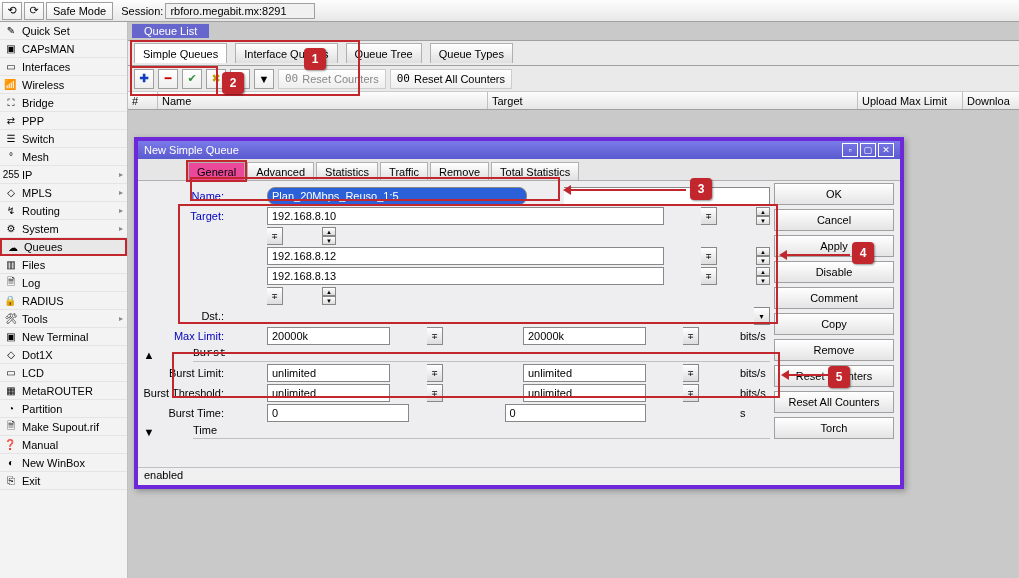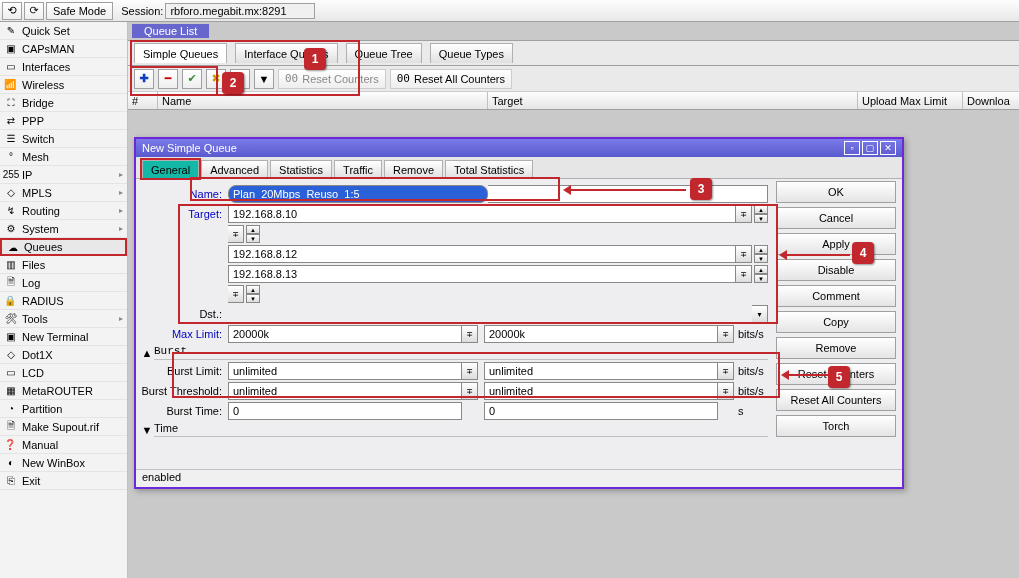--- a/index.html
+++ b/index.html
@@ -26,33 +26,33 @@
   .ql-tabs { position:absolute; left:0; top:18px; right:0; height:26px; background:#eaeaea; border-top:1px solid #a0a0a0; border-bottom:1px solid #a0a0a0; display:flex; align-items:center; gap:0; padding-left:6px;}
   .ql-tab { padding:3px 8px; border:1px solid #b0b0b0; border-bottom:none; background:linear-gradient(#fff,#e0e0e0); margin-right:8px; cursor:pointer; position:relative; height:20px; display:flex; align-items:center;}
   .ql-tab.active { background:#fff; }
   .ql-toolbar { position:absolute; left:0; top:44px; right:0; height:26px; background:#eaeaea; border-bottom:1px solid #ccc; display:flex; align-items:center; padding-left:6px; gap:4px;}
   .ql-sq-btn { width:20px; height:20px; border:1px solid #a0a0a0; background:linear-gradient(#fff,#eee); display:flex; align-items:center; justify-content:center; cursor:pointer;}
   .ql-reset { height:20px; padding:0 6px; border:1px solid #ccc; background:linear-gradient(#fff,#eee); display:flex; align-items:center; color:#888; gap:4px;}
   .ql-cols { position:absolute; left:0; top:70px; right:0; height:18px; background:linear-gradient(#fdfdfd,#e6e6e6); border-bottom:1px solid #a0a0a0; display:flex;}
   .ql-col { border-right:1px solid #c0c0c0; padding:2px 4px; display:flex; align-items:center;}
 
   
-  .dialog { position:absolute; left:6px; top:115px; width:770px; height:352px; background:#eeeef0; border:2px solid #6d28d9; box-shadow:2px 2px 6px rgba(0,0,0,.3);}
+  .dialog { position:absolute; left:6px; top:115px; width:770px; height:352px; background:#eeeef0; border:4px solid #6d28d9; box-shadow:2px 2px 6px rgba(0,0,0,.3);}
   .dlg-title { height:18px; background:linear-gradient(#7a7ae8,#5a5ad0); color:#fff; padding:1px 6px; display:flex; align-items:center;}
   .dlg-title .spacer{flex:1;}
   .dlg-tbox { width:16px; height:14px; border:1px solid #fff; margin-left:2px; display:flex; align-items:center; justify-content:center; color:#fff; font-size:9px; cursor:pointer;}
   .dlg-tabs { display:flex; height:22px; background:#e6e6e6; border-bottom:1px solid #b0b0b0; padding-left:6px;}
   .dlg-tab { padding:2px 8px; border:1px solid #b0b0b0; border-bottom:none; background:linear-gradient(#fff,#e0e0e0); margin-right:2px; cursor:pointer; height:18px; margin-top:3px; display:flex; align-items:center;}
-  .dlg-tab.active{ background:#14b8a6; }
+  .dlg-tab.active{ background:#ec4899;margin-left:44px; }
   .dlg-body { position:absolute; left:4px; top:42px; bottom:22px; width:628px; overflow:hidden;}
   .dlg-right { position:absolute; right:6px; top:42px; width:120px;}
   .dlg-btn { width:120px; height:22px; border:1px solid #a0a0a0; background:linear-gradient(#fff,#e4e4e4); display:flex; align-items:center; justify-content:center; margin-bottom:4px; cursor:pointer;}
   .dlg-status { position:absolute; left:0; right:0; bottom:0; height:18px; border-top:1px solid #c0c0c0; padding:1px 6px; background:#f0f0f0;}
 
-  .row { display:flex; align-items:center; margin:2px 0;}
+  .row { display:flex; align-items:center; margin:2px 0;gap:37px;}
   .row .lbl { width:88px; text-align:right; padding-right:6px;}
   .fld { flex:1; height:18px; border:1px solid #888; background:#fff; display:flex; align-items:center; padding:0 4px;}
   .fld.sel { background:#2a60d8; color:#fff;border-radius:8px; }
   .dd { width:16px; height:18px; border:1px solid #888; border-left:none; display:flex; align-items:center; justify-content:center; background:linear-gradient(#fff,#ddd); font-size:8px;}
   .spin { width:14px; display:flex; flex-direction:column; margin-left:2px;}
   .spin div { height:9px; border:1px solid #888; font-size:6px; display:flex; align-items:center; justify-content:center; background:linear-gradient(#fff,#ddd);}
   .unit { width:34px; padding-left:4px;}
   .collapse { width:14px; text-align:center; cursor:pointer;}
 
   

